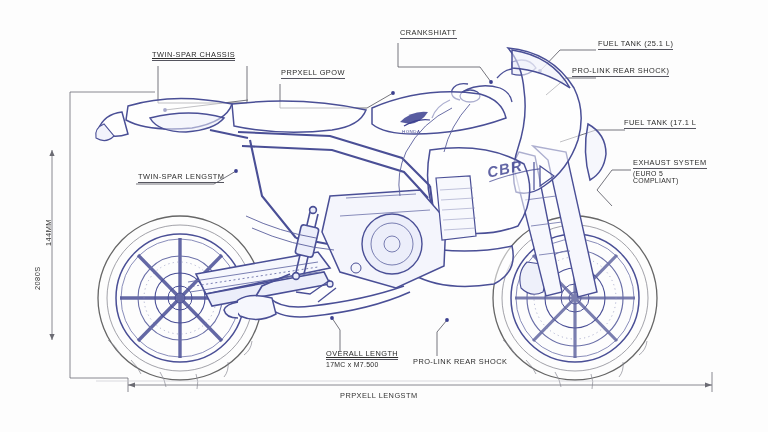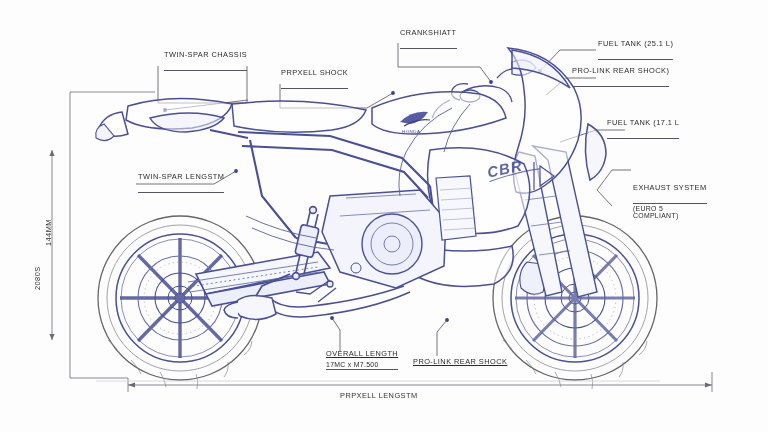--- a/index.html
+++ b/index.html
@@ -2,21 +2,21 @@
 <html><head>
 <meta charset="utf-8">
 <style>
   html,body{margin:0;padding:0;background:#ffffff;}
   body{width:768px;height:432px;overflow:hidden;
        font-family:"Liberation Sans","DejaVu Sans",sans-serif;}
   #stage{position:relative;width:768px;height:432px;background:#fdfdfd;}
   #stage svg.layer{position:absolute;left:0;top:0;width:768px;height:432px;}
   .lbl{position:absolute;color:#2b2b2b;font-size:7.4px;letter-spacing:.45px;
        white-space:nowrap;font-family:"Liberation Sans","DejaVu Sans",sans-serif;}
-  .lbl.u{border-bottom:.9px solid #55555f;padding-bottom:11px;}
+  .lbl.u{border-bottom:.9px solid #55555f;padding-bottom:1px;}
   .lbl.sub{border:0;font-size:6.9px;letter-spacing:.3px;}
   .lbl.rot{transform:rotate(-90deg);transform-origin:0 0;}
   .lbl.dim{color:#333;}
 </style>
 </head>
 <body>
 
 <div id="stage">
 
   <svg class="layer" viewBox="0 0 768 432" xmlns="http://www.w3.org/2000/svg">
@@ -260,43 +260,43 @@
     <g stroke="#4a4f96" stroke-width="1.2" fill="none">
       <path d="M540 166 L554 176 L540 186 z"></path>
       <path d="M534 162 L534 190"></path>
     </g>
 
     <g stroke="#c8c8d0" stroke-width=".7">
       <line x1="96" y1="381" x2="660" y2="381"></line>
     </g>
   </svg>
 
-  <div class="lbl u" style="left:164px;top:50px;">TWIN-SPAR CHASSIS</div>
-
-  <div class="lbl u" style="left:281px;top:68px;">PRPXELL SHOCK</div>
+  <div class="lbl u" style="left:152px;top:50px;text-decoration:underline;">TWIN-SPAR CHASSIS</div>
+
+  <div class="lbl u" style="left:281px;top:68px;">PRPXELL GPOW</div>
 
   <div class="lbl u" style="left:400px;top:28px;">CRANKSHIATT</div>
 
   <div class="lbl u" style="left:598px;top:39px;">FUEL TANK (25.1 L)</div>
 
   <div class="lbl u" style="left:572px;top:66px;">PRO-LINK REAR SHOCK)</div>
 
-  <div class="lbl u" style="left:607px;top:118px;">FUEL TANK (17.1 L</div>
+  <div class="lbl u" style="left:624px;top:118px;">FUEL TANK (17.1 L</div>
 
   <div class="lbl u" style="left:138px;top:172px;">TWIN-SPAR LENGSTM</div>
 
   <div style="position:absolute;left:633px;top:158px;">
-    <div class="lbl u" style="position:static;margin-top:25px;">EXHAUST SYSTEM</div>
+    <div class="lbl u" style="position:static;">EXHAUST SYSTEM</div>
     <div class="lbl sub" style="position:static;margin-top:1px;">(EURO 5</div>
     <div class="lbl sub" style="position:static;">COMPLIANT)</div>
   </div>
 
   <div class="lbl u" style="left:326px;top:349px;text-decoration:underline;">OVERALL LENGTH</div>
   <div class="lbl sub" style="left:326px;top:361px;">17MC x M7.500</div>
 
-  <div class="lbl" style="left:413px;top:357px;text-decoration:underline;">PRO-LINK REAR SHOCK</div>
+  <div class="lbl" style="left:413px;top:357px;">PRO-LINK REAR SHOCK</div>
 
   <div class="lbl dim" style="left:340px;top:391px;">PRPXELL LENGSTM</div>
 
   <div class="lbl rot dim" style="left:44px;top:246px;">144MM</div>
   <div class="lbl rot dim" style="left:33px;top:290px;">2080S</div>
 
 </div>
 
 </body></html>

